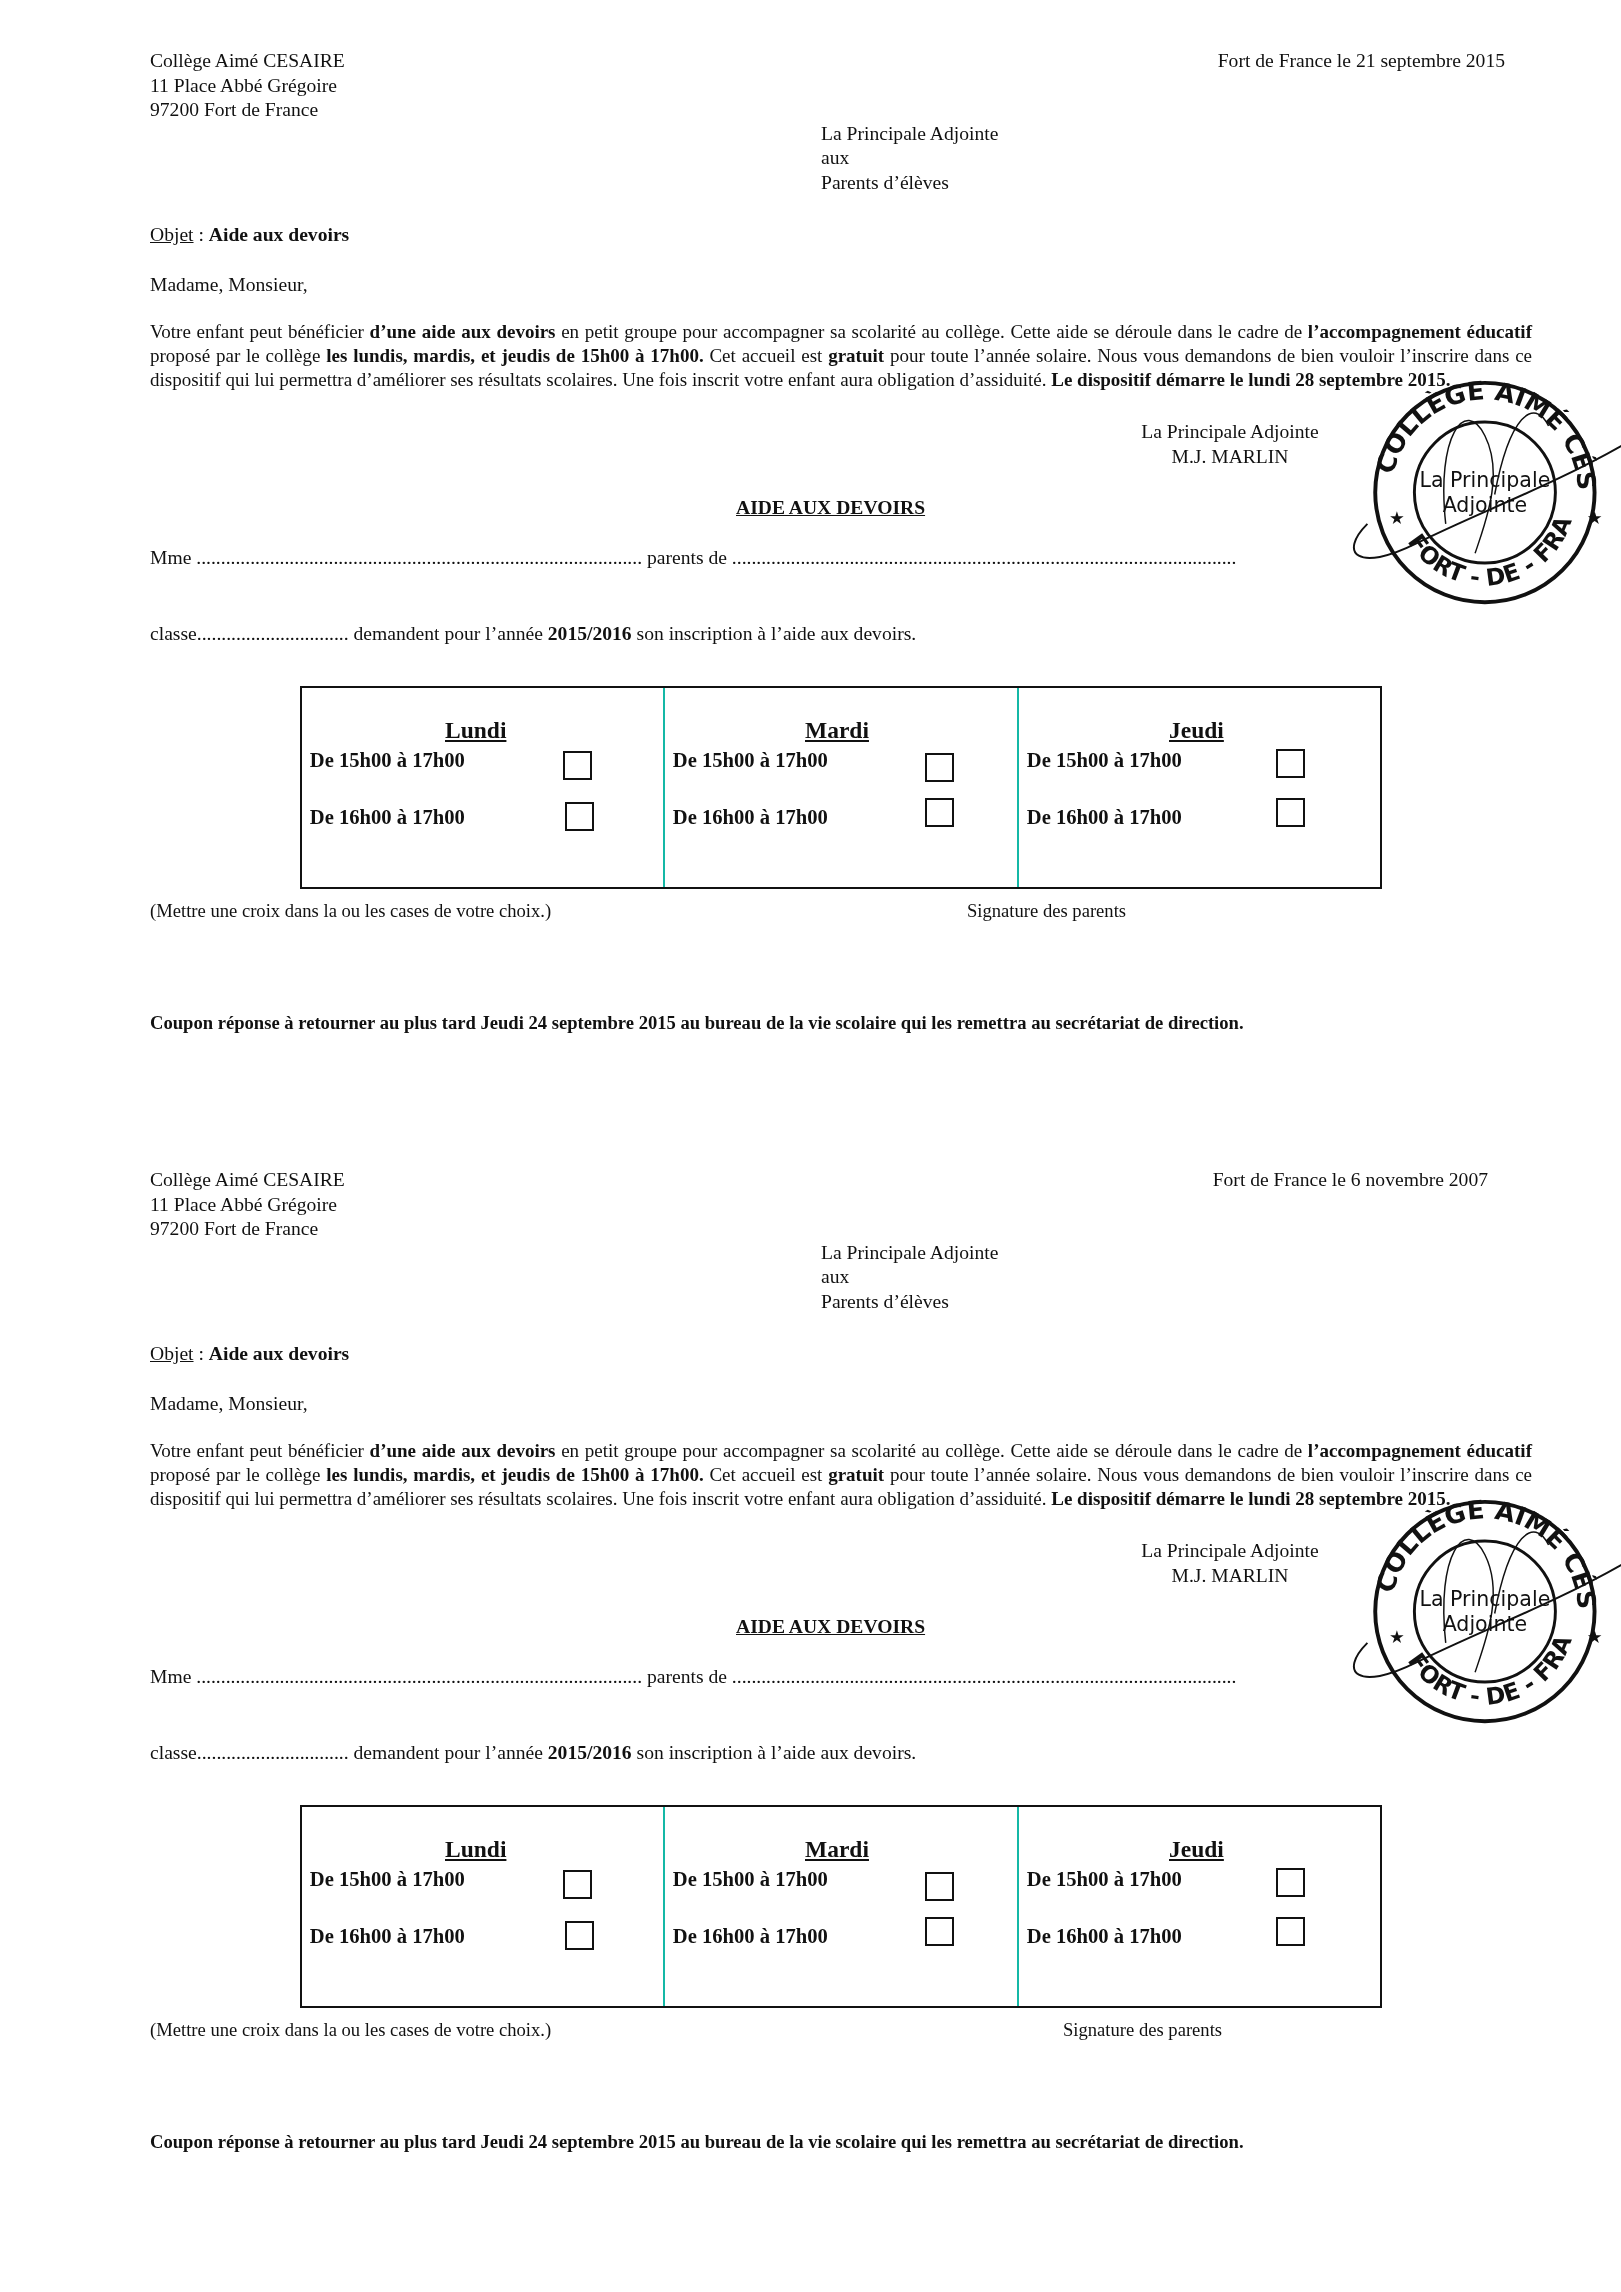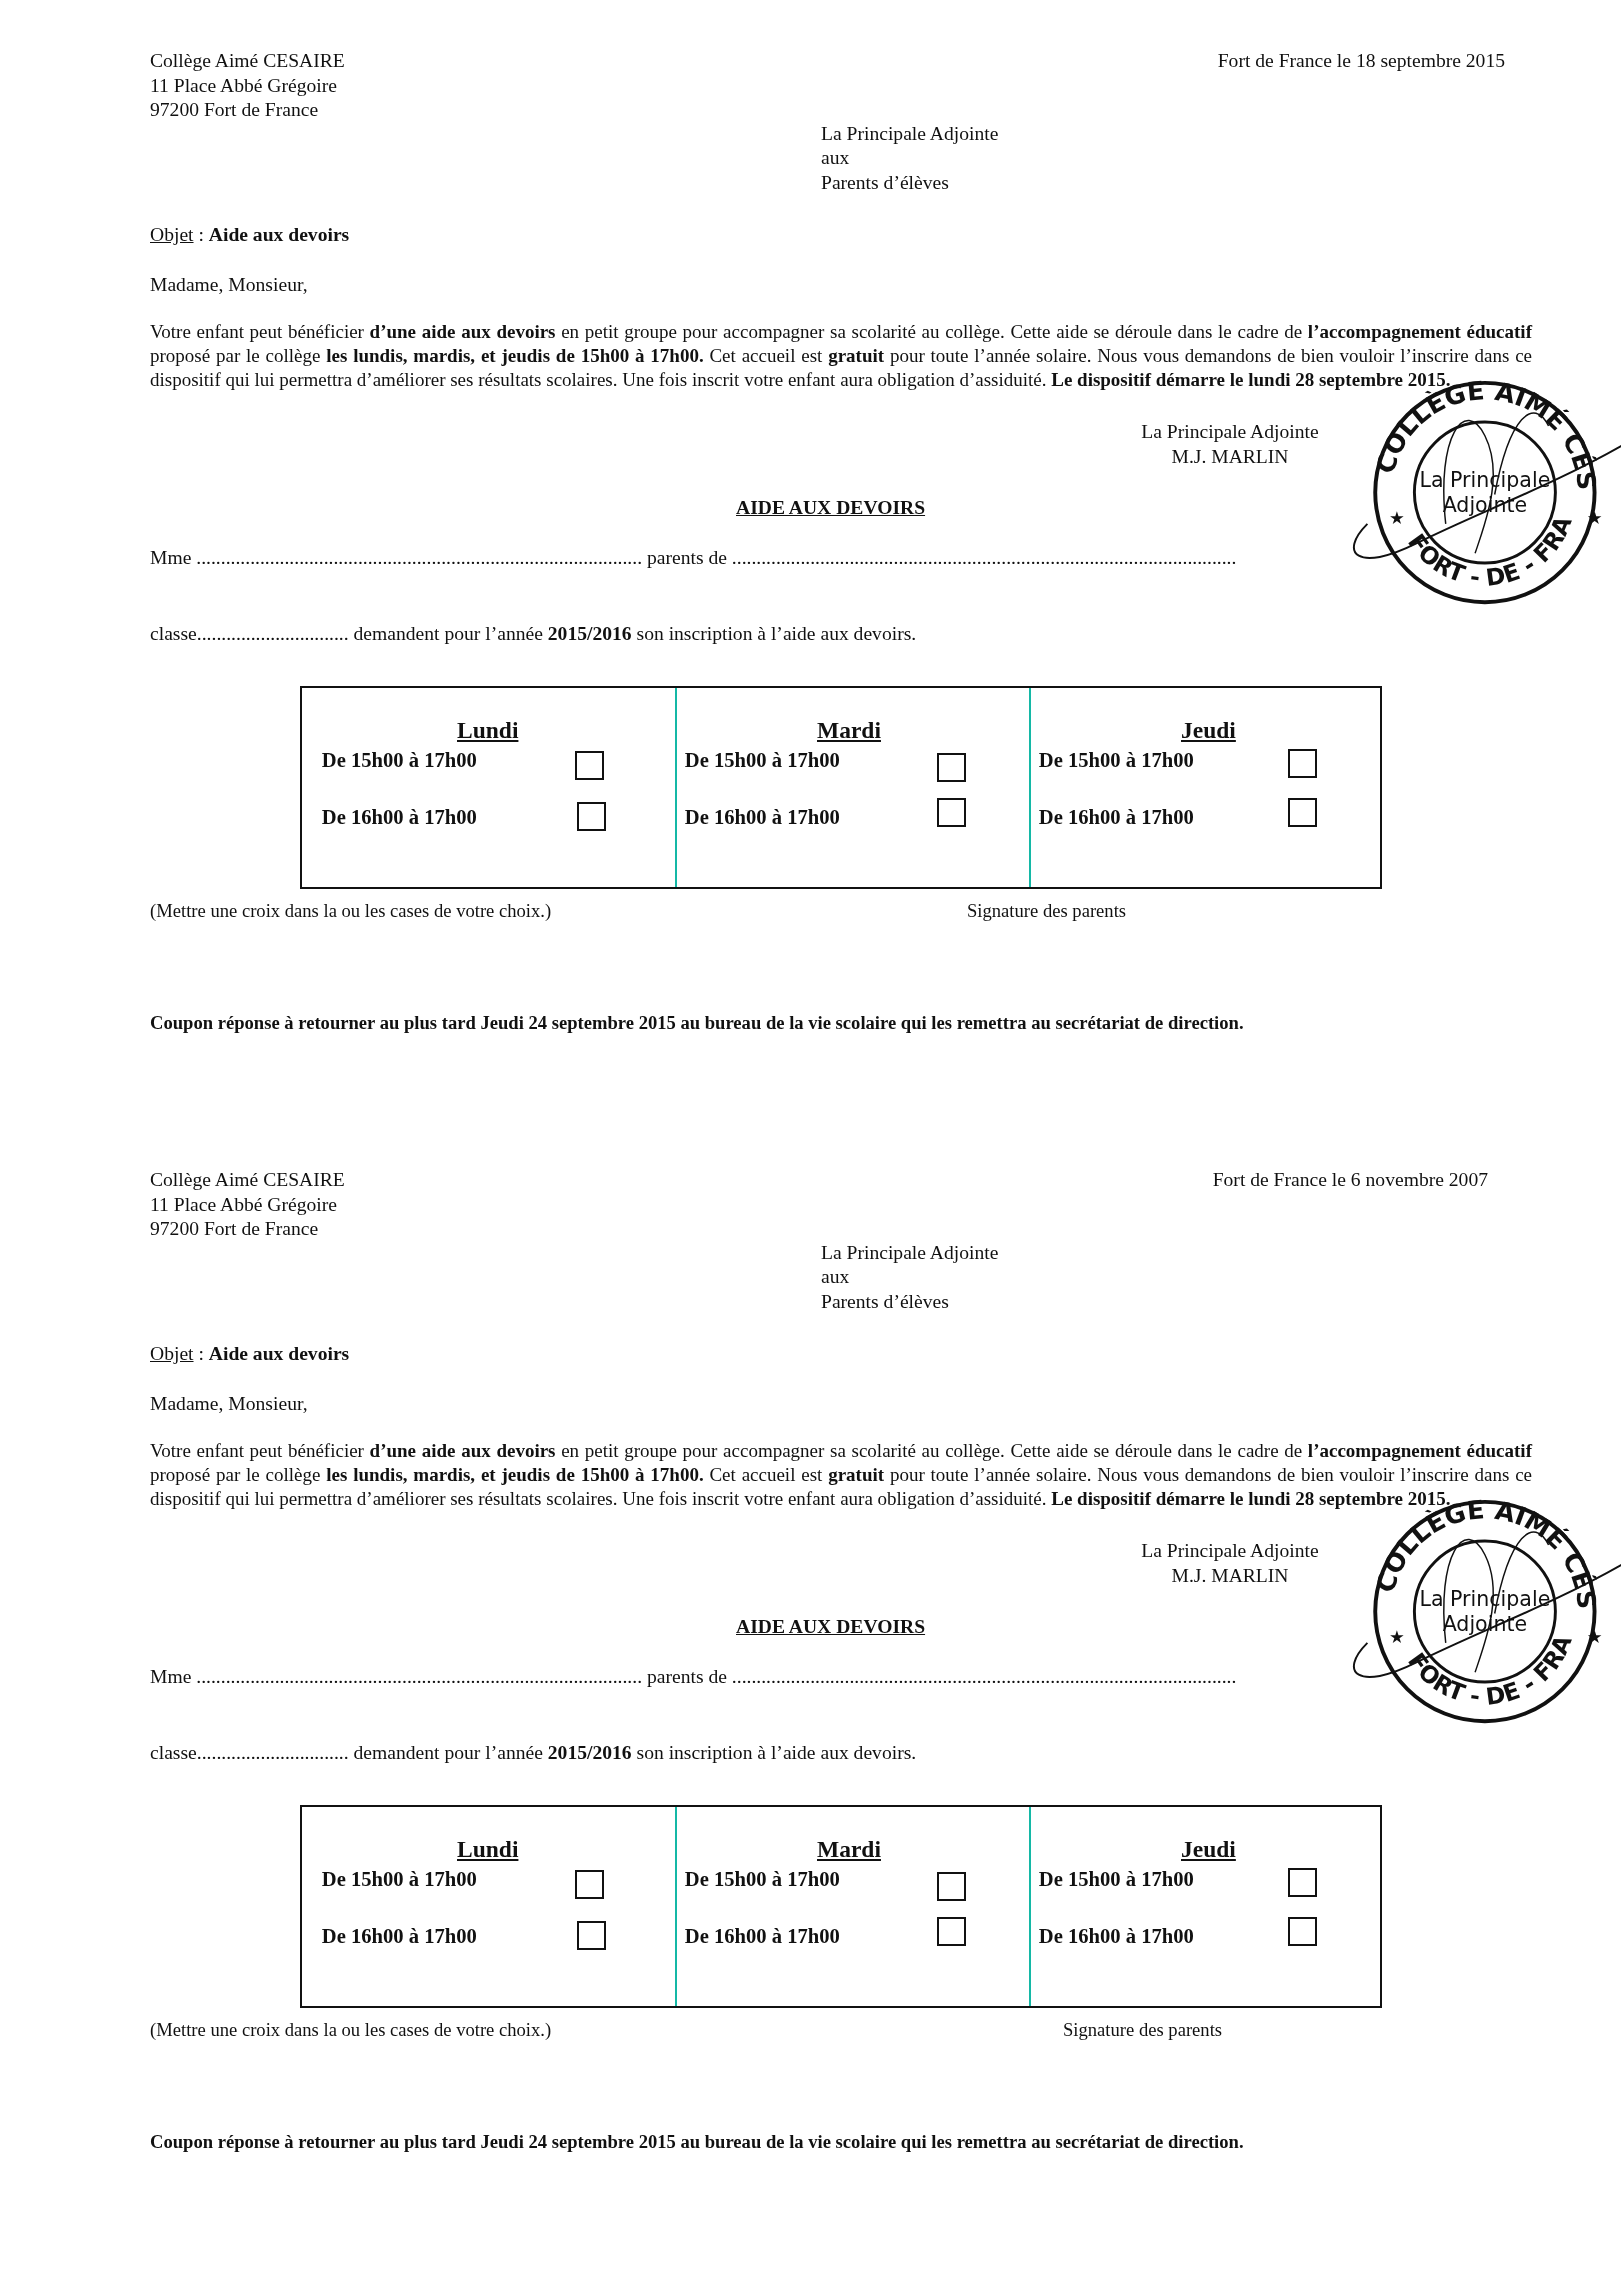--- a/index.html
+++ b/index.html
@@ -3,37 +3,37 @@
 <meta charset="utf-8">
 <style>
   html,body{margin:0;padding:0;background:#fff;}
   body{width:1621px;height:2293px;position:relative;overflow:hidden;
        font-family:"Liberation Serif","DejaVu Serif",serif;color:#111;font-size:19.6px;}
   .abs{position:absolute;white-space:nowrap;line-height:1.2;}
   .sec{position:absolute;left:0;width:1621px;height:1117px;}
   .ul{text-decoration:underline;}
   .b{font-weight:bold;}
   .para{position:absolute;left:150px;width:1382px;line-height:24px;text-align:justify;font-size:19px;font-family:Liberation Serif, serif;}
-  .table{position:absolute;left:300px;top:686px;width:1082px;height:203px;border:2px solid #111;display:flex;box-sizing:border-box;padding-left:12px;}
+  .table{position:absolute;left:300px;top:686px;width:1082px;height:203px;border:2px solid #111;display:flex;box-sizing:border-box;}
   .col{position:relative;height:100%;box-sizing:border-box;}
   .col + .col{border-left:2px solid #14b8a6;}
   .day{position:absolute;top:29px;font-weight:bold;text-decoration:underline;font-size:23.5px;}
   .slot{position:absolute;left:7.8px;font-weight:bold;font-size:20.6px;white-space:nowrap;}
   .cb{position:absolute;width:29px;height:29px;border:2px solid #111;box-sizing:border-box;background:#fff;}
   .stamp{position:absolute;}
 </style>
 </head>
 <body>
 
 <div class="sec" id="sec0" style="top:0px;">
   <div class="abs" style="left:150px;top:49px;">Collège Aimé CESAIRE</div>
   <div class="abs" style="left:150px;top:74px;">11 Place Abbé Grégoire</div>
   <div class="abs" style="left:150px;top:98px;">97200 Fort de France</div>
 
-  <div class="abs" style="right:116px;top:49px;">Fort de France le 18 septembre 2015</div>
+  <div class="abs" style="right:116px;top:49px;">Fort de France le 21 septembre 2015</div>
 
   <div class="abs" style="left:821px;top:122px;">La Principale Adjointe</div>
   <div class="abs" style="left:821px;top:146px;">aux</div>
   <div class="abs" style="left:821px;top:171px;">Parents d’élèves</div>
 
   <div class="abs" style="left:150px;top:223px;">
     <span class="ul">Objet</span><span> : </span><span class="b">Aide aux devoirs</span>
   </div>
 
   <div class="abs" style="left:150px;top:273px;">Madame, Monsieur,</div>

